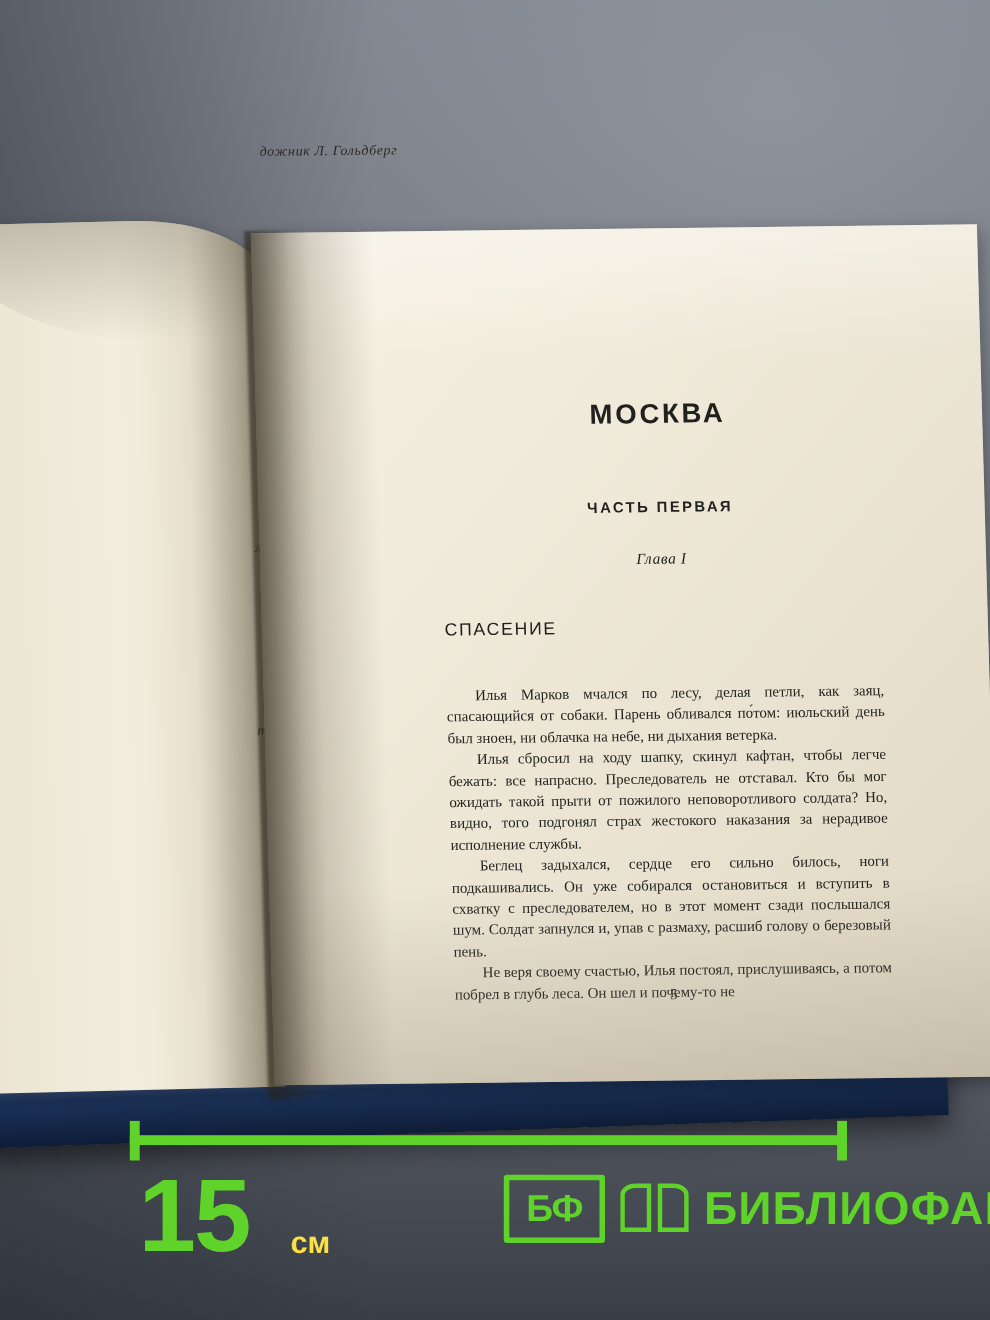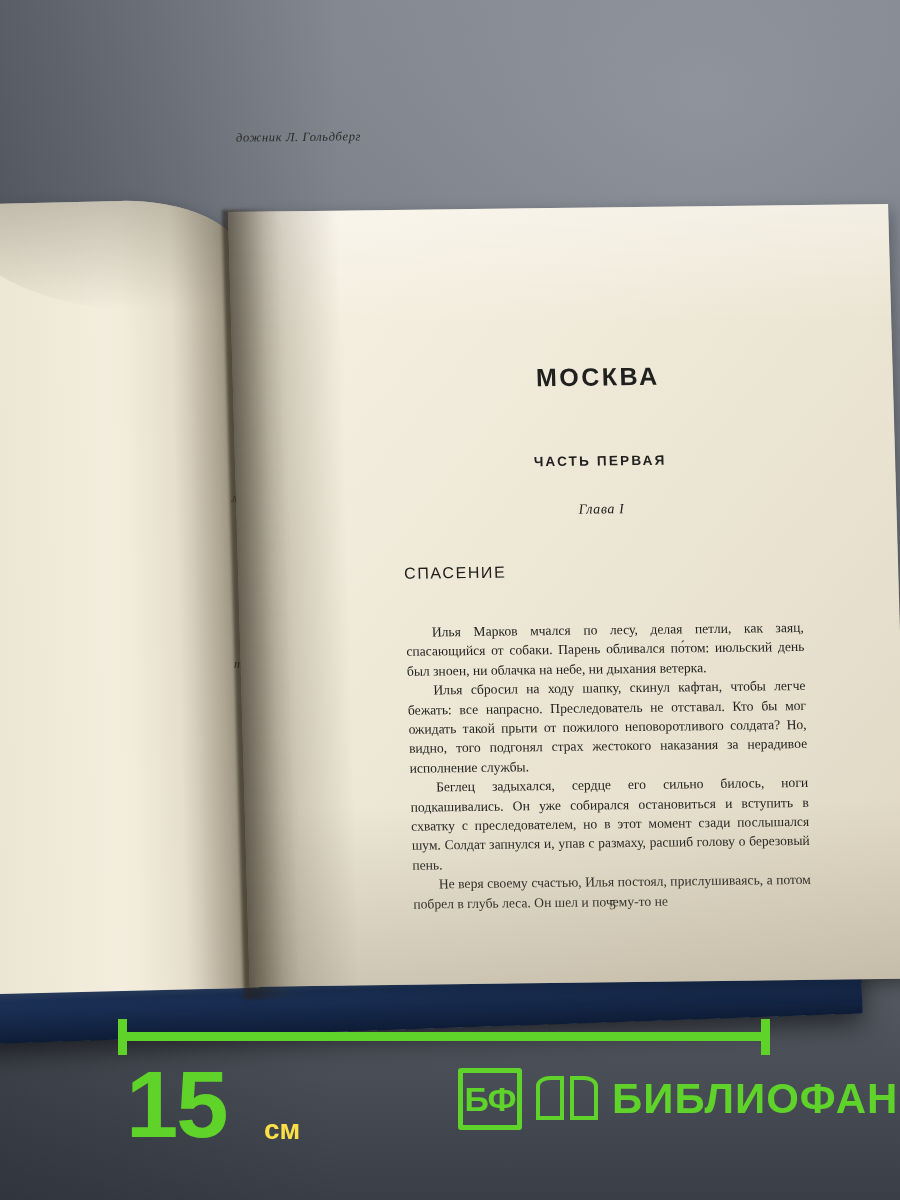--- a/index.html
+++ b/index.html
@@ -295,21 +295,21 @@
   .brand {
     position: absolute;
     left: 458px;
     top: 1068px;
     display: flex;
     align-items: center;
     gap: 14px;
   }
   .brand-mark {
     position: relative;
-    width: 64px;
+    width: 92px;
     height: 62px;
     border: 5px solid #5fd32a;
     box-sizing: border-box;
     border-radius: 3px;
     display: flex;
     align-items: center;
     justify-content: center;
   }
   .brand-mark span {
     color: #5fd32a;

